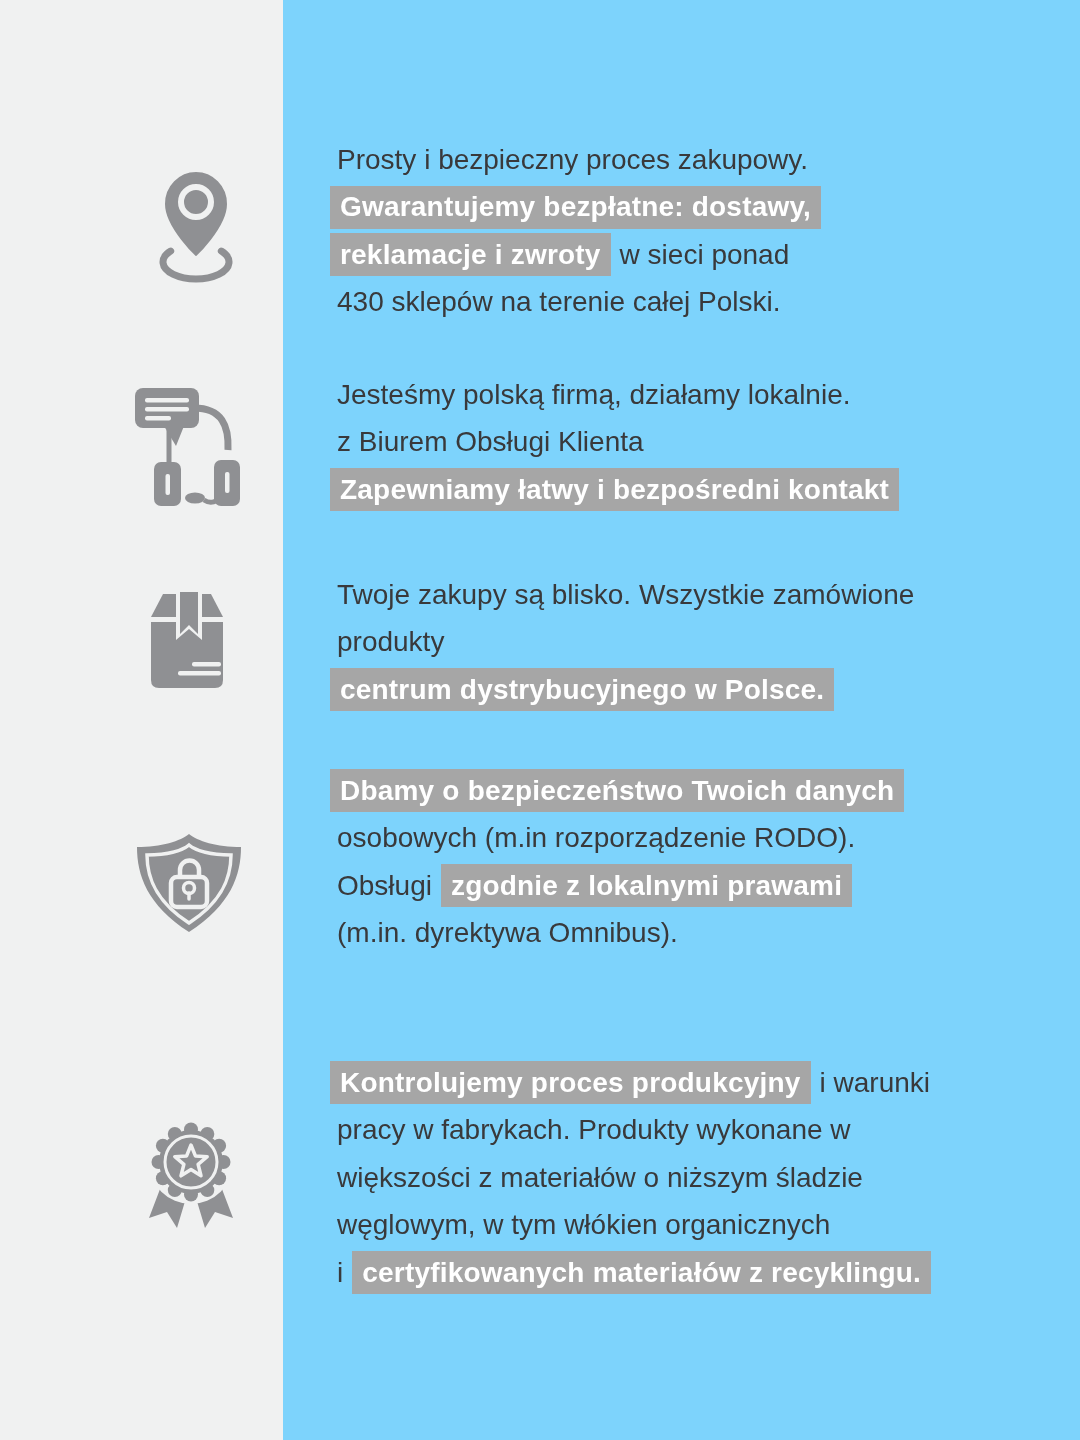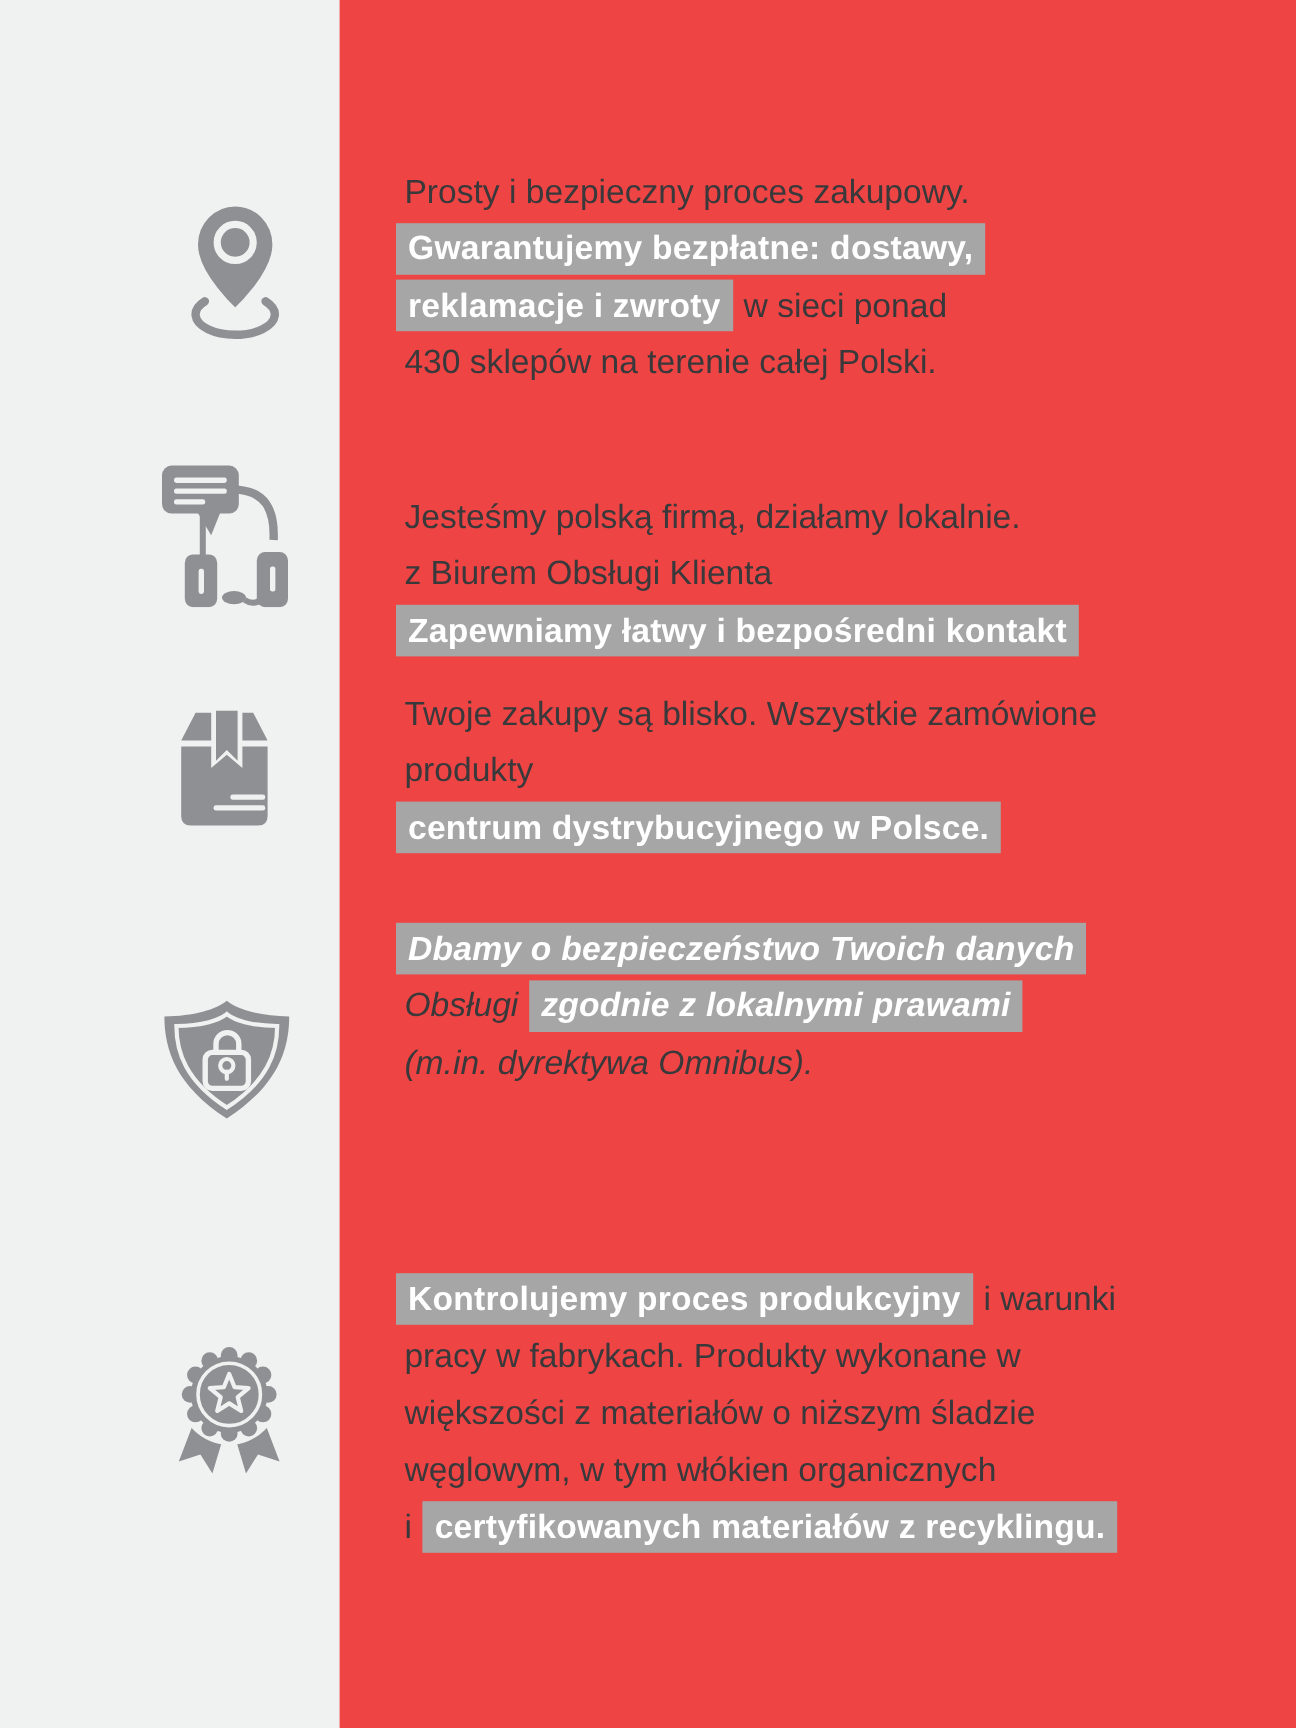--- a/index.html
+++ b/index.html
@@ -1,37 +1,37 @@
 <!DOCTYPE html>
 <html><head>
 <meta charset="utf-8">
 <style>
   html,body { margin:0; padding:0; background:#ffffff; }
   .page {
     position:relative; width:1080px; height:1440px;
-    background:#ef4444; overflow:hidden;
+    background:#7dd3fc; overflow:hidden;
     font-family:"Liberation Sans", sans-serif;
   }
   .sidebar {
     position:absolute; left:0; top:0; width:283px; height:1440px;
     background:#f0f1f1;
   }
   .icon { position:absolute; }
   .icon svg { display:block; width:100%; height:100%; }
   .icon-pin     { left:150px; top:170px; width:92px;  height:114px; }
   .icon-headset { left:134px; top:386px; width:106px; height:120px; }
   .icon-package { left:148px; top:592px; width:78px;  height:98px;  }
   .icon-shield  { left:133px; top:831px; width:112px; height:104px; }
   .icon-badge   { left:141px; top:1116px;width:100px; height:114px; }
 
   .feature { position:absolute; left:330px; }
   .feature-1 { top:136px; }
-  .feature-2 { top:371px;margin-top:36px; }
+  .feature-2 { top:371px; }
   .feature-3 { top:571px; }
-  .feature-4 { top:767px;font-style:italic; }
+  .feature-4 { top:767px; }
   .feature-5 { top:1059px; }
 
   .line {
     height:47.5px; display:flex; align-items:center;
     font-size:28px; color:#39393b; white-space:nowrap;
   }
   .line .plain { color:#39393b; font-weight:400; }
   .line > .plain:first-child { margin-left:7px; }
   .line span + span { margin-left:9px; }
   .line .hl {
@@ -156,20 +156,23 @@
         </div>
         <div class="line">
           <span class="hl">centrum dystrybucyjnego w Polsce.</span>
         </div>
       </section>
     <section class="feature feature-4">
         <div class="line">
           <span class="hl">Dbamy o bezpieczeństwo Twoich danych</span>
         </div>
         <div class="line">
+          <span class="plain">osobowych (m.in rozporządzenie RODO).</span>
+        </div>
+        <div class="line">
           <span class="plain">Obsługi</span>
           <span class="hl">zgodnie z lokalnymi prawami</span>
         </div>
         <div class="line">
           <span class="plain">(m.in. dyrektywa Omnibus).</span>
         </div>
       </section>
     <section class="feature feature-5">
         <div class="line">
           <span class="hl">Kontrolujemy proces produkcyjny</span>

